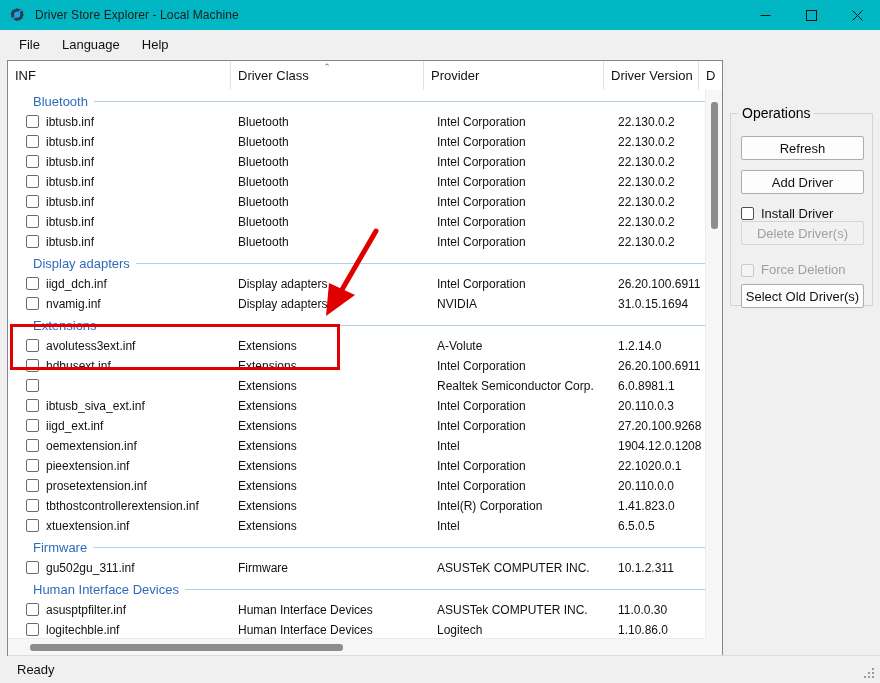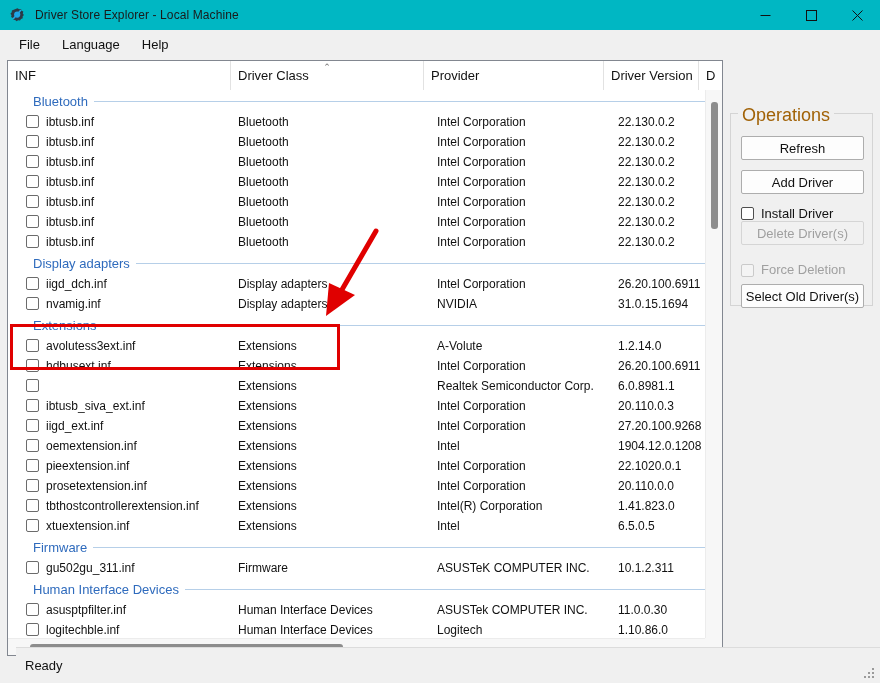--- a/index.html
+++ b/index.html
@@ -222,22 +222,22 @@
     left: 730px; top: 55px;
     width: 143px; height: 193px;
     border: 1px solid #d4d4d4;
     background: #f0f0f0;
   }
   .groupbox-title {
     position: absolute;
     left: 7px; top: -9px;
     background: #f0f0f0;
     padding: 0 4px;
-    font-size: 18px;
-    color: #a16207;
+    font-size: 14px;
+    color: #000000;
   }
   .op-btn {
     position: absolute;
     left: 10px; width: 123px; height: 24px;
     background: #fdfdfd;
     border: 1px solid #adadad;
     border-radius: 2px;
     font-size: 13px;
     color: #111;
     display: flex; align-items: center; justify-content: center;
@@ -263,22 +263,22 @@
     border-radius: 2px;
     margin-right: 7px;
     flex: 0 0 auto;
   }
   .op-check.disabled { color: #a0a0a0; align-items: flex-end; }
   .op-check.disabled .box { border-color: #cacaca; background: #f4f4f4; }
 
   
   .statusbar {
     position: absolute;
-    left: 16px; right: 0; bottom: 0;
-    height: 36px;
+    left: 8px; right: 0; bottom: 0;
+    height: 28px;
     background: #f0f0f0;
     border-top: 1px solid #dcdcdc;
     display: flex;
     align-items: center;
   }
   .status-text {
     font-size: 13px;
     color: #111;
     margin-left: 9px;
   }

